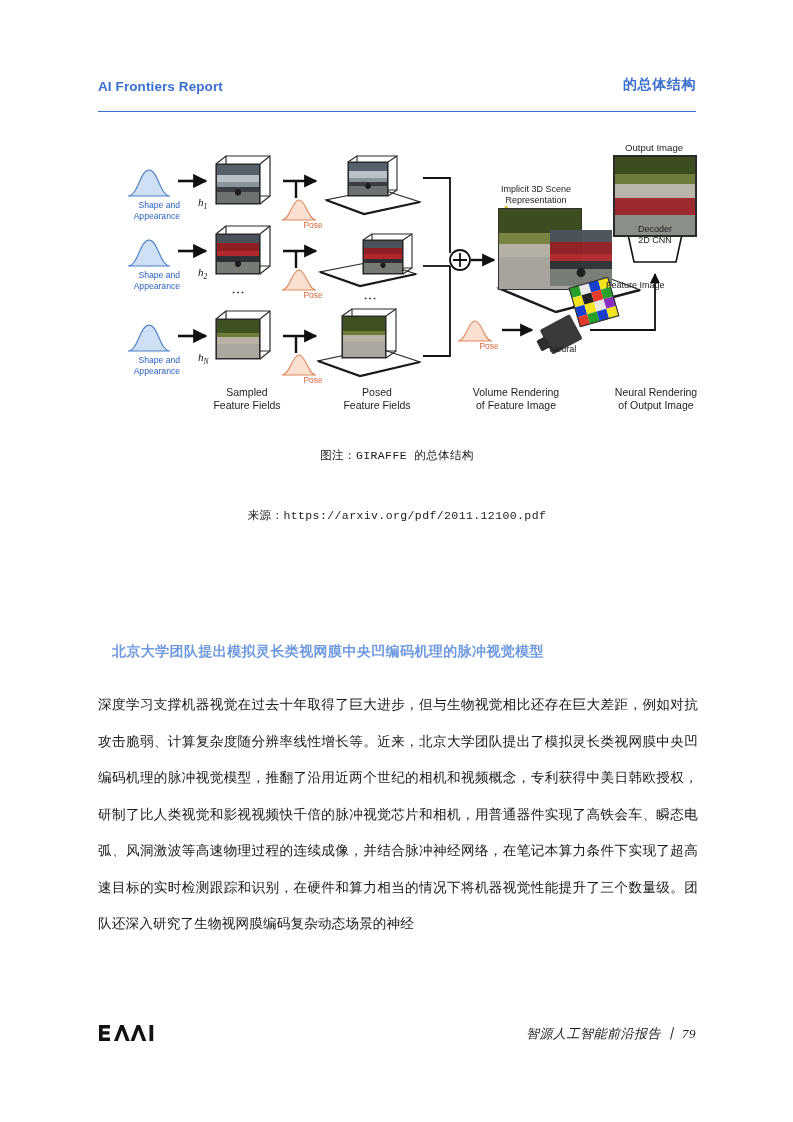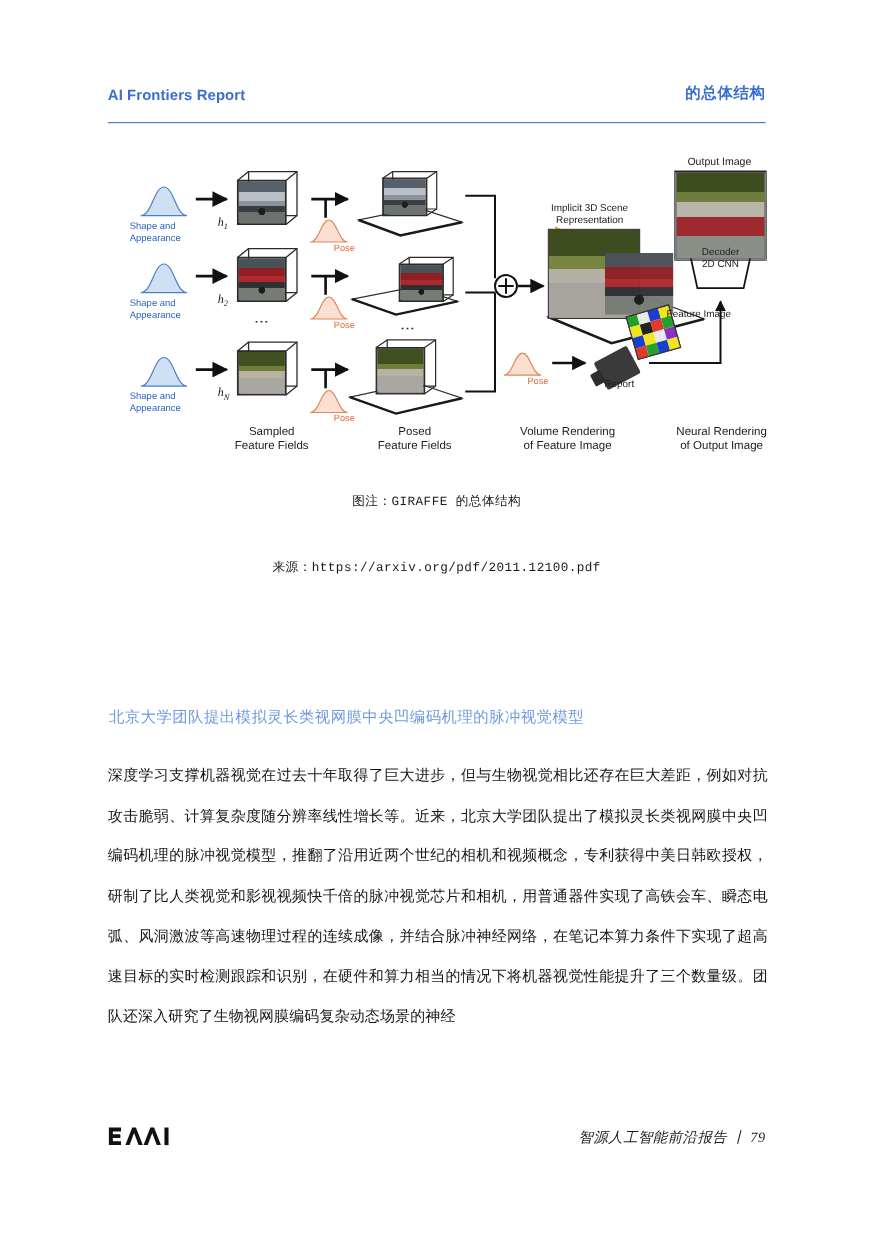--- a/index.html
+++ b/index.html
@@ -72,21 +72,21 @@
     text-align: center;
     line-height: 13px;
     white-space: pre-line;
   }
 
   .sa-label {
     position: absolute;
     font-family: "Liberation Sans", sans-serif;
     font-size: 8.6px;
     color: #2a5fc0;
-    text-align: left;
+    text-align: right;
     line-height: 10.5px;
     width: 62px;
     white-space: pre-line;
   }
   .pose-label {
     position: absolute;
     font-family: "Liberation Sans", sans-serif;
     font-size: 8.4px;
     color: #d9663a;
     text-align: center;
@@ -179,25 +179,25 @@
     left: 98px;
     top: 555px;
     font-family: "Liberation Serif", serif;
     font-size: 14.5px;
     font-weight: bold;
     color: #3f72cc;
     letter-spacing: .4px;
   }
   .h-sub {
     position: absolute;
-    left: 99px;
+    left: 112px;
     top: 643px;
     font-family: "Liberation Serif", serif;
     font-size: 14px;
-    font-weight: normal;
+    font-weight: bold;
     color: #6f9ae0;
     letter-spacing: .4px;
   }
 
   .body {
     position: absolute;
     left: 98px;
     top: 687px;
     width: 600px;
     font-family: "Liberation Serif", "DejaVu Serif", serif;
@@ -429,21 +429,21 @@
     <div class="hsub" style="left:78px; top:203px;">
       <span>h</span><sub>N</sub>
     </div>
 
     <div class="dots" style="left:116px; top:138px;">⋮</div>
     <div class="dots" style="left:248px; top:144px;">⋮</div>
 
     <div class="small-cap" style="left:354px; top:36px; width:124px;">Implicit 3D Scene
 Representation</div>
     <div class="small-cap" style="left:486px; top:132px; width:84px; text-align:left;">Feature Image</div>
-    <div class="small-cap" style="left:408px; top:196px; width:70px;">Report</div>
+    <div class="small-cap" style="left:408px; top:196px; width:70px;">Neural</div>
     <div class="small-cap" style="left:506px; top:76px; width:58px;">Decoder
 2D CNN</div>
     <div class="small-cap" style="left:486px; top:-6px; width:96px; font-size:9.6px;">Output Image</div>
 
     <div class="col-label" style="left:62px;  top:238px; width:130px;">Sampled
 Feature Fields</div>
     <div class="col-label" style="left:192px; top:238px; width:130px;">Posed
 Feature Fields</div>
     <div class="col-label" style="left:462px; top:238px; width:148px;">Neural Rendering
 of Output Image</div>

